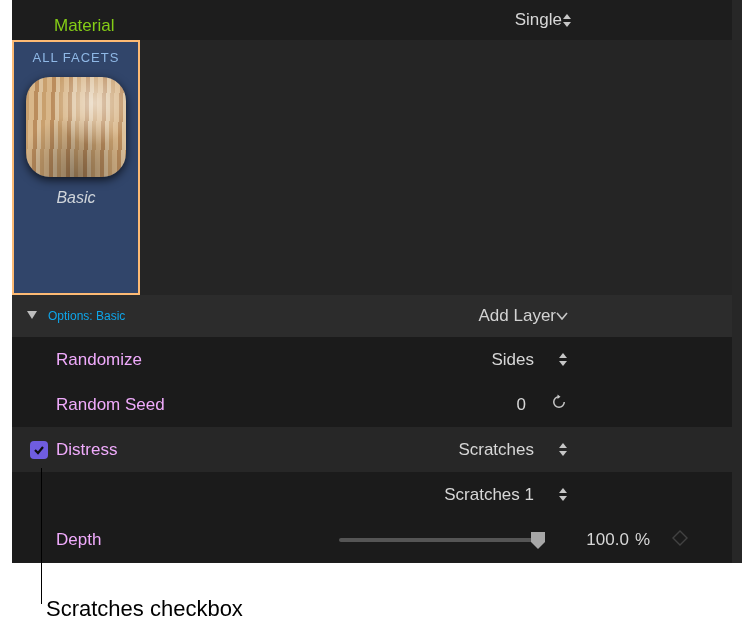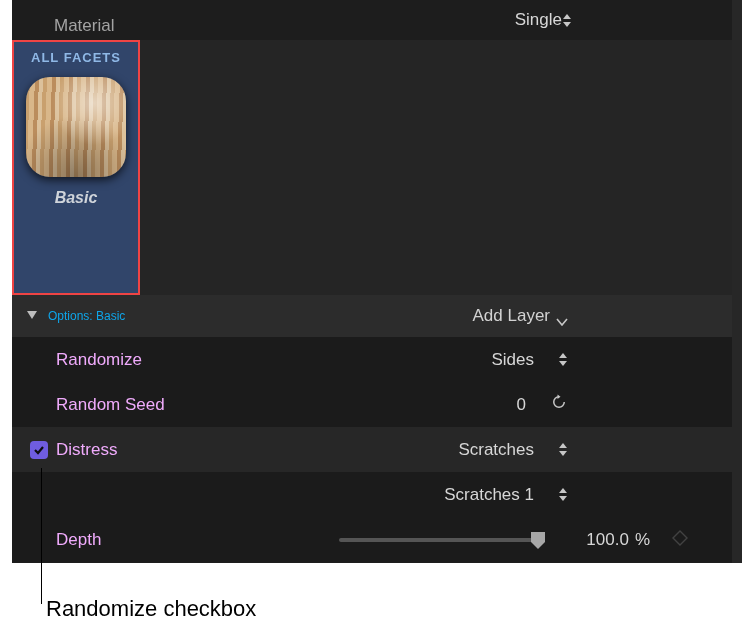--- a/index.html
+++ b/index.html
@@ -1,26 +1,26 @@
 <!DOCTYPE html>
 <html><head>
 <meta charset="utf-8">
 <style>
   * { margin: 0; padding: 0; box-sizing: border-box; font-family: -apple-system, "Helvetica Neue", Arial, sans-serif; }
   body { width: 745px; height: 638px; background: #ffffff; position: relative; }
   .panel { position: absolute; left: 12px; top: 0; width: 720px; height: 563px; background: #1d1d1d; }
   .side-strip { position: absolute; left: 732px; top: 0; width: 10px; height: 563px; background: #272727; }
   
   .hdr-row { display: flex; align-items: center; height: 40px; padding: 0 10px 0 42px; }
-  .hdr-label { color: #a3a3a3; font-size: 17px; flex: 1; margin-top: 12px; }
+  .hdr-label { color: #84cc16; font-size: 17px; flex: 1; margin-top: 12px; }
   .dd { display: flex; align-items: center; color: #d7d7d7; font-size: 17px; cursor: default; }
   .dd svg { flex-shrink: 0; }
   
   .facet-area { background: #252525; height: 255px; padding: 0; }
-  .facet-card { width: 128px; height: 306px; background: #ef4444; display: flex; flex-direction: column; align-items: center; font-weight: bold; }
+  .facet-card { width: 128px; height: 306px; background: #fdba74; display: flex; flex-direction: column; align-items: center; }
   .facet-card-inner { width: 124px; margin: 2px; background: #31456a; height: 251px; display: flex; flex-direction: column; align-items: center; }
   .facet-title { color: #8fb8e6; font-size: 13px; letter-spacing: 1px; padding: 8px 0 6px; }
   .thumb { width: 100px; height: 100px; border-radius: 24px; background:
     radial-gradient(circle at 68% 26%, rgba(255,255,255,0.55), rgba(255,255,255,0) 42%),
     radial-gradient(circle at 50% 100%, rgba(0,0,0,0.35), rgba(0,0,0,0) 55%),
     repeating-linear-gradient(92deg, #c9a06e 0 4px, #d9b78a 4px 9px, #bb8d5d 9px 13px, #dcc19b 13px 17px);
     box-shadow: 0 3px 10px rgba(0,0,0,0.7);
     margin-top: 6px;
   }
   .thumb-label { color: #cfd4da; font-size: 16px; font-style: italic; margin-top: 12px; }
@@ -40,21 +40,21 @@
   .cb { width: 18px; height: 18px; border-radius: 4px; background: #6f5de0; display: flex; align-items: center; justify-content: center; }
   .cb svg { display:block; }
   
   .slider-track { width: 200px; height: 4px; background: #555; border-radius: 2px; position: relative; margin-right: 20px; }
   .slider-thumb { position: absolute; right: -8px; top: -8px; }
   .slider-thumb svg path { fill: #a7a7a7; }
   .slider-value { color: #d7d7d7; font-size: 17px; width: 70px; text-align: right; }
   .pct { color: #d7d7d7; font-size: 17px; margin-left: 6px; }
   .kf-diamond { margin-left: 22px; opacity: 0.35; }
   
-  .add-layer { color: #d2d2d2; font-size: 17px; display: flex; align-items: flex-end; gap: 6px; margin-right: 150px; }
+  .add-layer { color: #d2d2d2; font-size: 17px; display: flex; align-items: center; gap: 0; margin-right: 150px; }
   
   .callout-line { position: absolute; left: 41px; top: 468px; width: 1px; height: 136px; background: #000; }
   .callout-text { position: absolute; left: 46px; top: 596px; color: #000; font-size: 22px; }
   
   .stepper { display:inline-flex; flex-direction: column; gap: 1px; }
   .stepper svg { display:block; }
   .chev-down { display:inline-flex; }
 </style>
 </head>
 <body>
@@ -194,13 +194,13 @@
         </svg>
     </span>
     <div style="width:30px"></div>
   </div>
 
 </div>
 
 <div class="side-strip"></div>
 
 <div class="callout-line"></div>
-<div class="callout-text">Randomize checkbox</div>
+<div class="callout-text">Scratches checkbox</div>
 
 </body></html>

